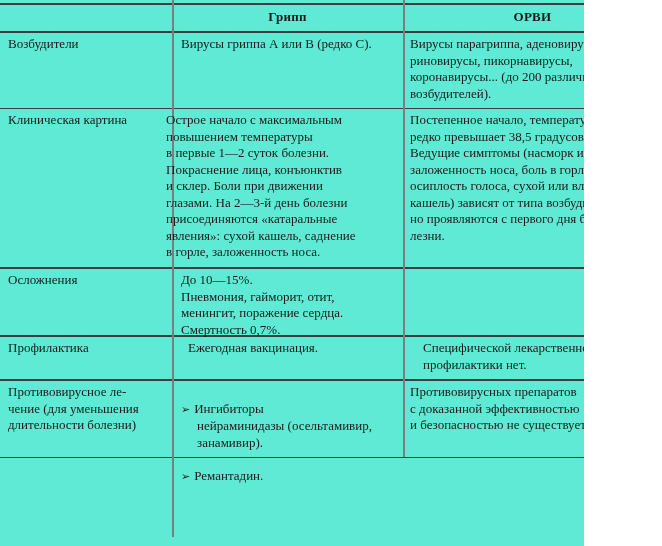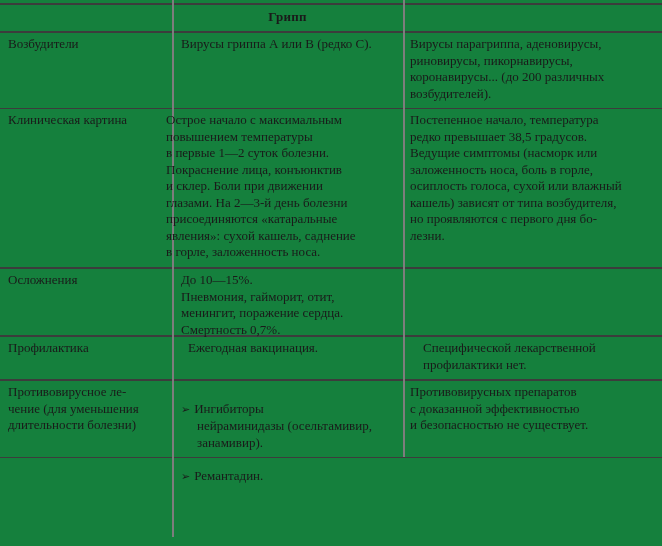--- a/index.html
+++ b/index.html
@@ -1,20 +1,20 @@
 <!DOCTYPE html>
 <html lang="ru"><head>
 <meta charset="utf-8">
 <style>
   html, body { margin: 0; padding: 0; background: #ffffff; }
   .page {
     position: relative;
-    width: 662px;
+    width: 584px;
     height: 546px;
-    background: #15803d;
+    background: #5eead4;
     font-family: "Liberation Serif", "DejaVu Serif", serif;
     font-size: 13px;
     line-height: 16.5px;
     color: #1a1a1a;
     overflow: hidden;
   }
   .hrule {
     position: absolute;
     left: 0;
     width: 662px;
@@ -62,20 +62,21 @@
   <div class="hrule" style="top:107.5px;"></div>
   <div class="hrule" style="top:267px;"></div>
   <div class="hrule" style="top:335px;"></div>
   <div class="hrule" style="top:379px;"></div>
   <div class="hrule" style="top:456.5px;"></div>
 
   <div class="vrule" style="left:172px; top:0; height:537px;"></div>
   <div class="vrule" style="left:403px; top:0; height:456.5px;"></div>
 
   <div class="hdr" style="left:172px; width:231px;">Грипп</div>
+  <div class="hdr" style="left:403px; width:259px;">ОРВИ</div>
 
   <div class="cell" style="left:8px;   top:36px; width:158px;">Возбудители</div>
   <div class="cell" style="left:181px; top:36px; width:221px;">Вирусы гриппа А или В (редко С).</div>
   <div class="cell" style="left:410px; top:36px; width:250px;">Вирусы парагриппа, аденовирусы,
 риновирусы, пикорнавирусы,
 коронавирусы... (до 200 различных
 возбудителей).</div>
 
   <div class="cell" style="left:8px;   top:112px; width:158px;">Клиническая картина</div>
   <div class="cell" style="left:166px; top:112px; width:221px;">Острое начало с максимальным

